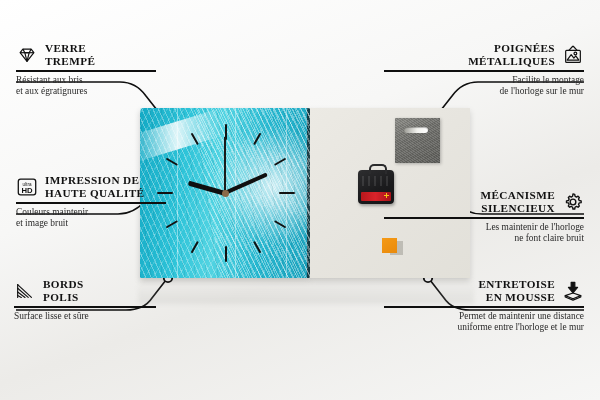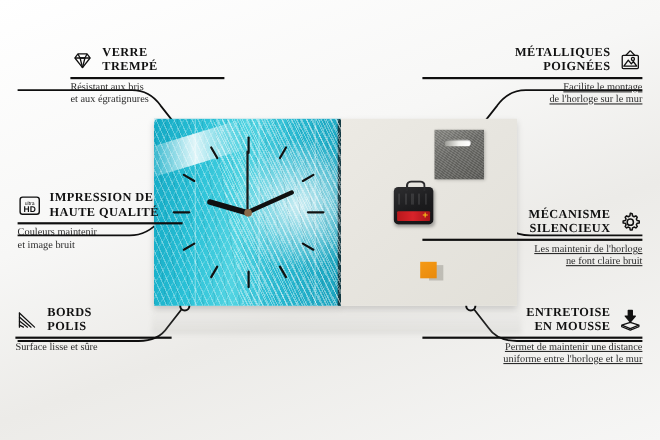--- a/index.html
+++ b/index.html
@@ -84,21 +84,21 @@
   
   .callout{position:absolute;width:200px;}
   .callout .row{display:flex;align-items:center;gap:7px;}
   .callout.left .row{justify-content:flex-start;}
   .callout.right .row{justify-content:flex-end;}
   .title{font-weight:bold;font-size:11.2px;line-height:12.6px;letter-spacing:.4px;color:#111111;
     text-transform:uppercase;}
   .callout.right .title{text-align:right;}
   .rule{height:1.6px;background:#0f0f0f;margin:3px 0 3px 0;}
   .sub{font-size:9.4px;line-height:11.4px;color:#2a2a2a;}
-  .callout.right .sub{text-align:right;text-decoration:underline;}
+  .callout.right .sub{text-align:right;}
   .ico{width:22px;height:22px;flex:0 0 22px;display:block;}
 
   
   .wires{position:absolute;inset:0;width:600px;height:400px;pointer-events:none;}
 </style>
 </head>
 <body>
 
 <div class="stage">
 
@@ -160,21 +160,21 @@
         <div class="loop"></div>
         <div class="mech-detail"></div>
         <div class="batt"></div>
       </div>
       <div class="foam-shadow"></div>
       <div class="foam"></div>
     </div>
   </div>
   <div class="reflection"></div>
 
-  <div class="callout left" style="left:16px;top:42px;margin-left:48px;">
+  <div class="callout left" style="left:16px;top:42px;">
     <div class="row">
       <svg class="ico" viewBox="0 0 24 24">
         <g fill="none" stroke="#111" stroke-width="1.3" stroke-linejoin="round">
           <path d="M4.5 9.5 L7.5 5.5 H16.5 L19.5 9.5 L12 19 Z"></path>
           <path d="M4.5 9.5 H19.5"></path>
             <path d="M7.5 5.5 L9.6 9.5 L12 19"></path>
           <path d="M16.5 5.5 L14.4 9.5 L12 19"></path>
             <path d="M9.6 9.5 H14.4"></path>
         </g>
       </svg>
@@ -221,22 +221,22 @@
         <div class="title">POLIS</div>
       </div>
     </div>
     <div class="rule" style="width:142px"></div>
     <div class="sub">Surface lisse et sûre</div>
   </div>
 
   <div class="callout right" style="left:384px;top:42px;">
     <div class="row">
       <div>
+        <div class="title">POIGNÉES</div>
         <div class="title">MÉTALLIQUES</div>
-        <div class="title">POIGNÉES</div>
       </div>
       <svg class="ico" viewBox="0 0 24 24">
         <g fill="none" stroke="#111" stroke-width="1.3" stroke-linejoin="round">
           <path d="M12 2.2 L7.5 7"></path>
             <path d="M12 2.2 L16.5 7"></path>
           <rect x="4" y="7" width="16" height="13" rx="1"></rect>
           <path d="M5.6 17.6 L10 11.6 L13 15.4 L15 13 L18.4 17.6 Z" fill="none"></path>
           <circle cx="14.6" cy="10.4" r="1.5"></circle>
         </g>
       </svg>

